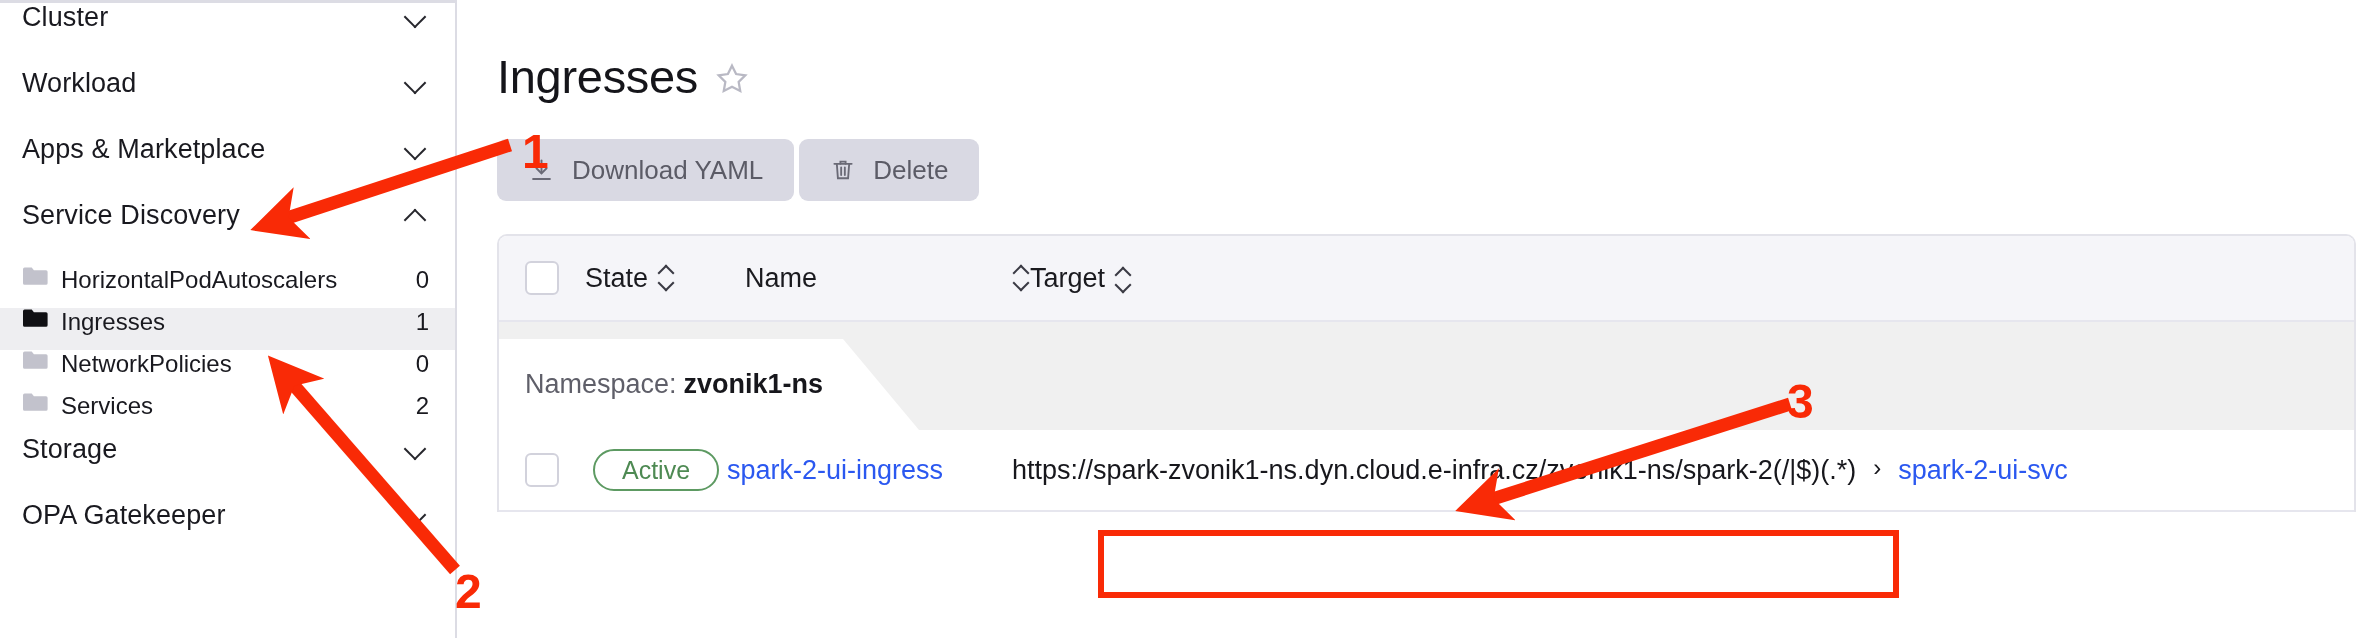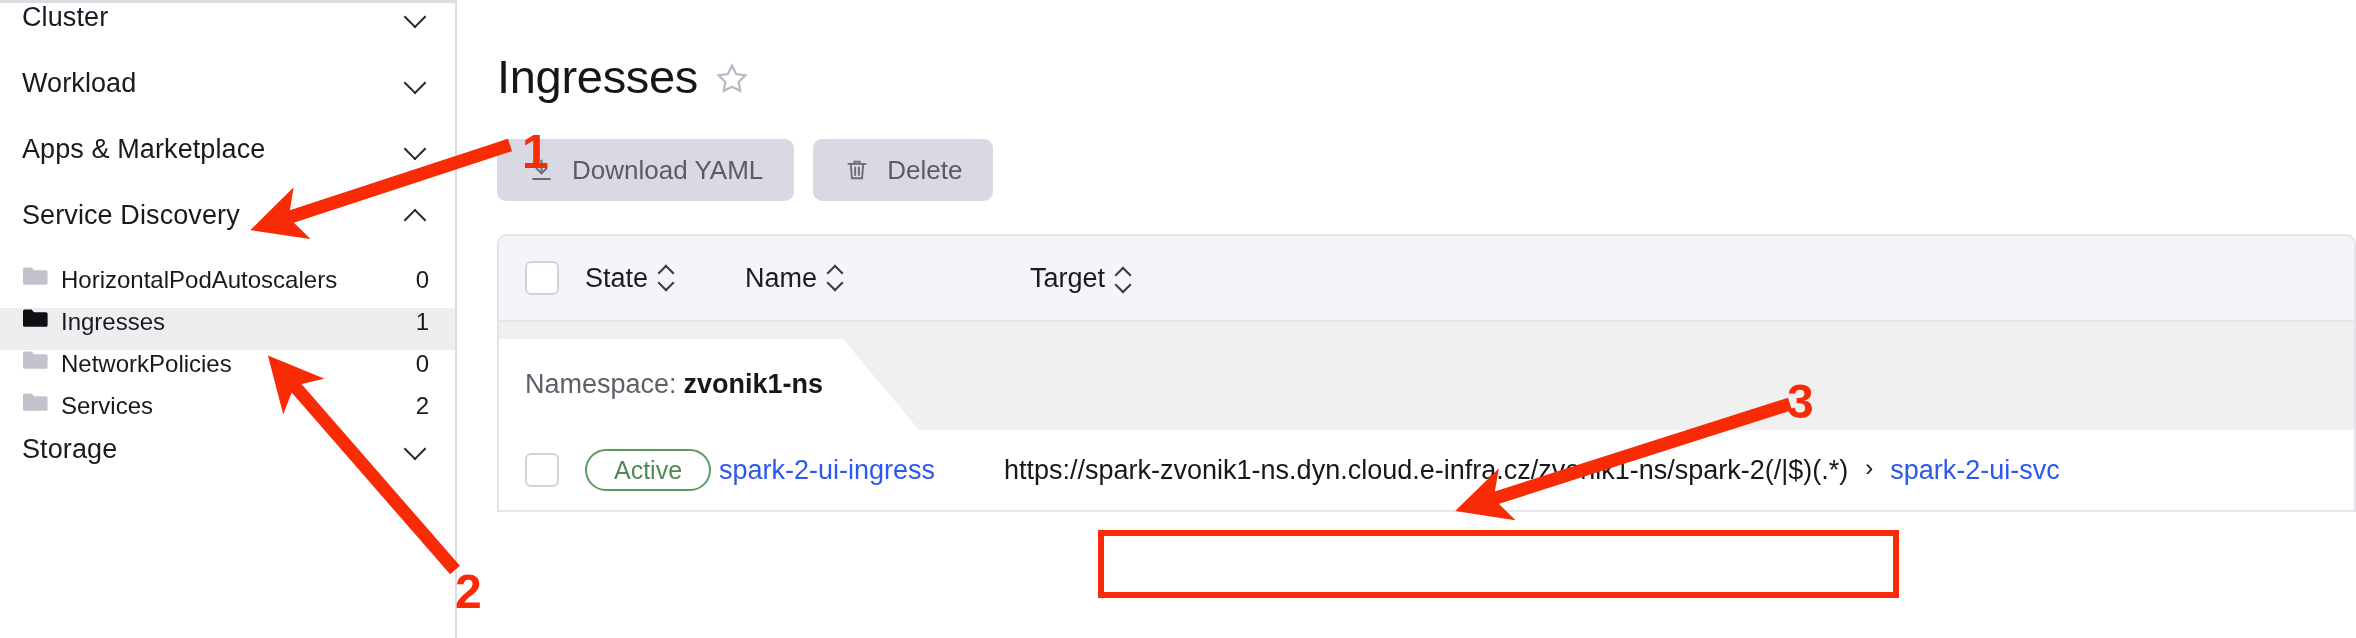--- a/index.html
+++ b/index.html
@@ -102,21 +102,21 @@
     line-height: 1;
   }
   .star {
     margin-left: 17px;
     width: 34px; height: 34px;
     position: relative; top: 3px;
   }
 
   .toolbar {
     display:flex;
-    gap: 19px;
+    gap: 5px;
     margin-top: 35px;
   }
   .btn {
     background: #d9d9e3;
     border: none;
     border-radius: 9px;
     height: 62px;
     display:flex; align-items:center;
     padding: 0 31px;
     font-size: 26px;
@@ -154,21 +154,21 @@
     background: #fff;
     flex: 0 0 30px;
     cursor:pointer;
   }
   .th {
     display:flex; align-items:center; gap:9px;
     font-size: 27px;
     color:#1a1a1f;
   }
   .th-state { margin-left: 26px; width: 160px; }
-  .th-name  { width: 285px; }
+  .th-name  { width: 285px; justify-content: space-between; }
   .th-target{ flex: 1 1 auto; align-items: flex-end; }
   .sorter { width: 18px; height: 28px; position:relative; flex:0 0 18px;}
   .sorter::before, .sorter::after {
     content:""; position:absolute; left:3px;
     width: 10px; height:10px;
     border-left:2.4px solid #3a3a44;
     border-top:2.4px solid #3a3a44;
   }
   .sorter::before { top: 3px; transform: rotate(45deg); }
   .sorter::after  { bottom: 3px; transform: rotate(-135deg); }
@@ -207,21 +207,21 @@
     border: 2px solid #5d9a62;
     color:#4e8a53;
     border-radius: 30px;
     height: 42px;
     padding: 0 22px;
     font-size: 25px;
     margin-left: 26px;
     box-sizing:border-box;
     width: 126px;
   }
-  .cell-state { width: 160px; display:flex; align-items:center;}
+  .cell-state { width: 160px; display:flex; align-items:center;padding-left:8px;}
   .cell-name { width: 285px; }
   .cell-target { flex:1 1 auto; display:flex; align-items:center; gap: 13px; }
   .link { color:#2b58f0; font-size:27px; text-decoration:none; cursor:pointer;}
   .target-url { font-size: 27px; color:#17171c; white-space:nowrap; }
   .arrow-sep {
     font-size: 24px; color:#17171c;
     position:relative; top:-2px;
     margin: 0 4px;
   }
 
@@ -304,20 +304,24 @@
       </span>
       <span class="label">Services</span>
       <span class="count">2</span>
     </div>
 
     <div class="nav-group">
       <span class="label">Storage</span>
       <span class="chev"></span>
     </div>
 
+    <div class="nav-group">
+      <span class="label">OPA Gatekeeper</span>
+      <span class="chev"></span>
+    </div>
   </div>
 
   <div class="main">
 
     <div class="page-title-row">
       <div class="page-title">Ingresses</div>
       <span class="star">
         <svg width="34" height="34" viewBox="0 0 24 24" fill="none" stroke="#b9b9c4" stroke-width="1.6">
           <path d="M12 2.6l2.9 5.9 6.5.95-4.7 4.58 1.11 6.47L12 17.45l-5.81 3.05 1.11-6.47-4.7-4.58 6.5-.95z"></path>
         </svg>

